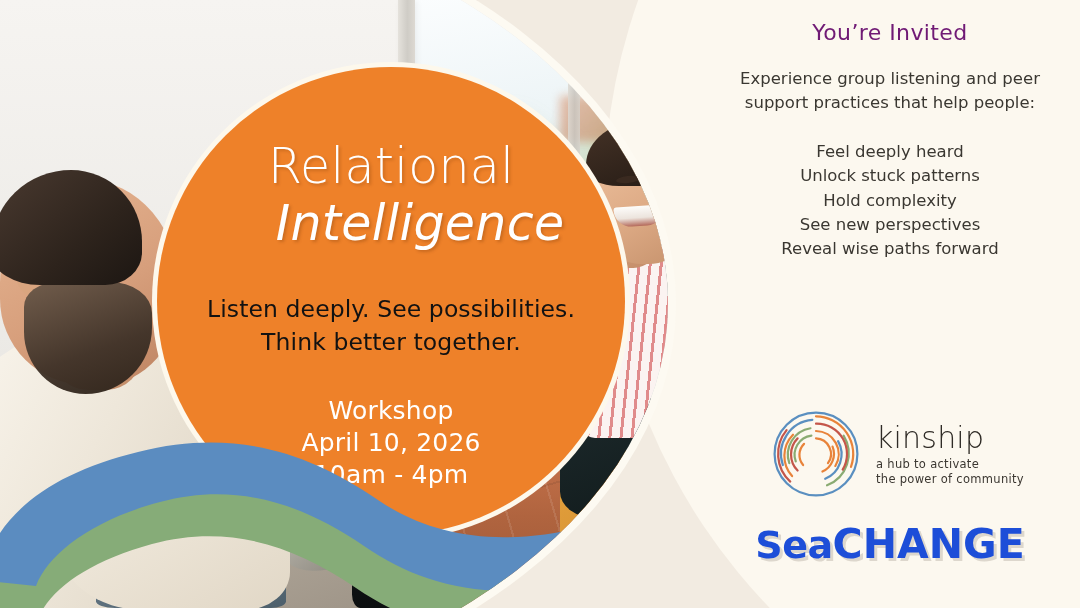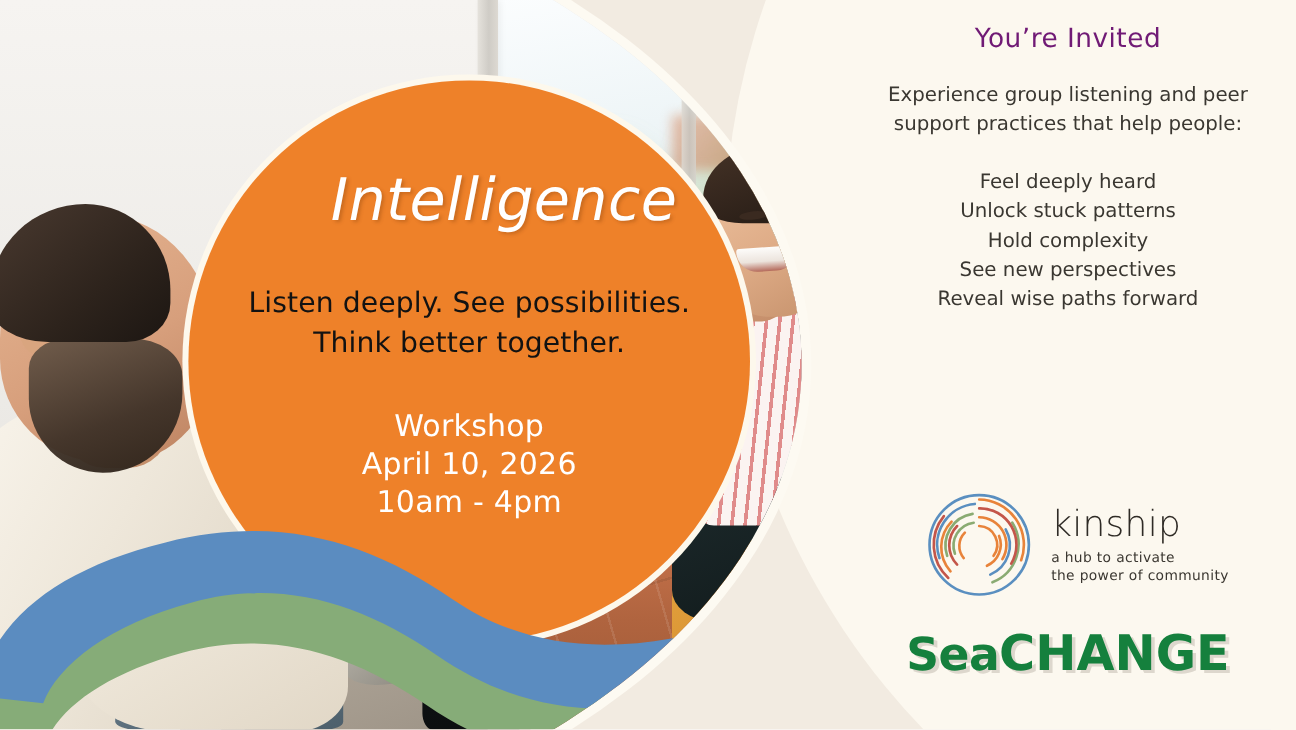--- a/index.html
+++ b/index.html
@@ -384,21 +384,21 @@
     font-family:"DejaVu Sans", sans-serif;
   }
 
   
   .seachange {
     position:absolute; left:700px; top:520px;
     width:380px; text-align:center;
     font-family:"DejaVu Sans", sans-serif;
     font-size:40px; font-weight:700;
     letter-spacing:-0.5px;
-    color:#15803d;
+    color:#1d4ed8;
     text-shadow:3px 3px 0 rgba(150,140,125,.30);
   }
   .seachange .sea { font-size:38px; }
   .seachange .chg { font-size:41px; letter-spacing:0px; }
 </style>
 </head>
 <body>
 
 <div class="flyer">
 
@@ -457,20 +457,21 @@
       <div class="ph-man-beard"></div>
       <div class="ph-man-hair"></div>
     </div>
   </div>
 
   <div class="orange-ring"></div>
   <div class="orange-circle"></div>
 
   <div class="circle-content">
     <div class="title">
+      <span>Relational</span>
       <span class="l2">Intelligence</span>
     </div>
     <div class="tagline">
       <div>Listen deeply. See possibilities.</div>
       <div>Think better together.</div>
     </div>
     <div class="details">
       <div>Workshop</div>
       <div>April 10, 2026</div>
       <div>10am - 4pm</div>

